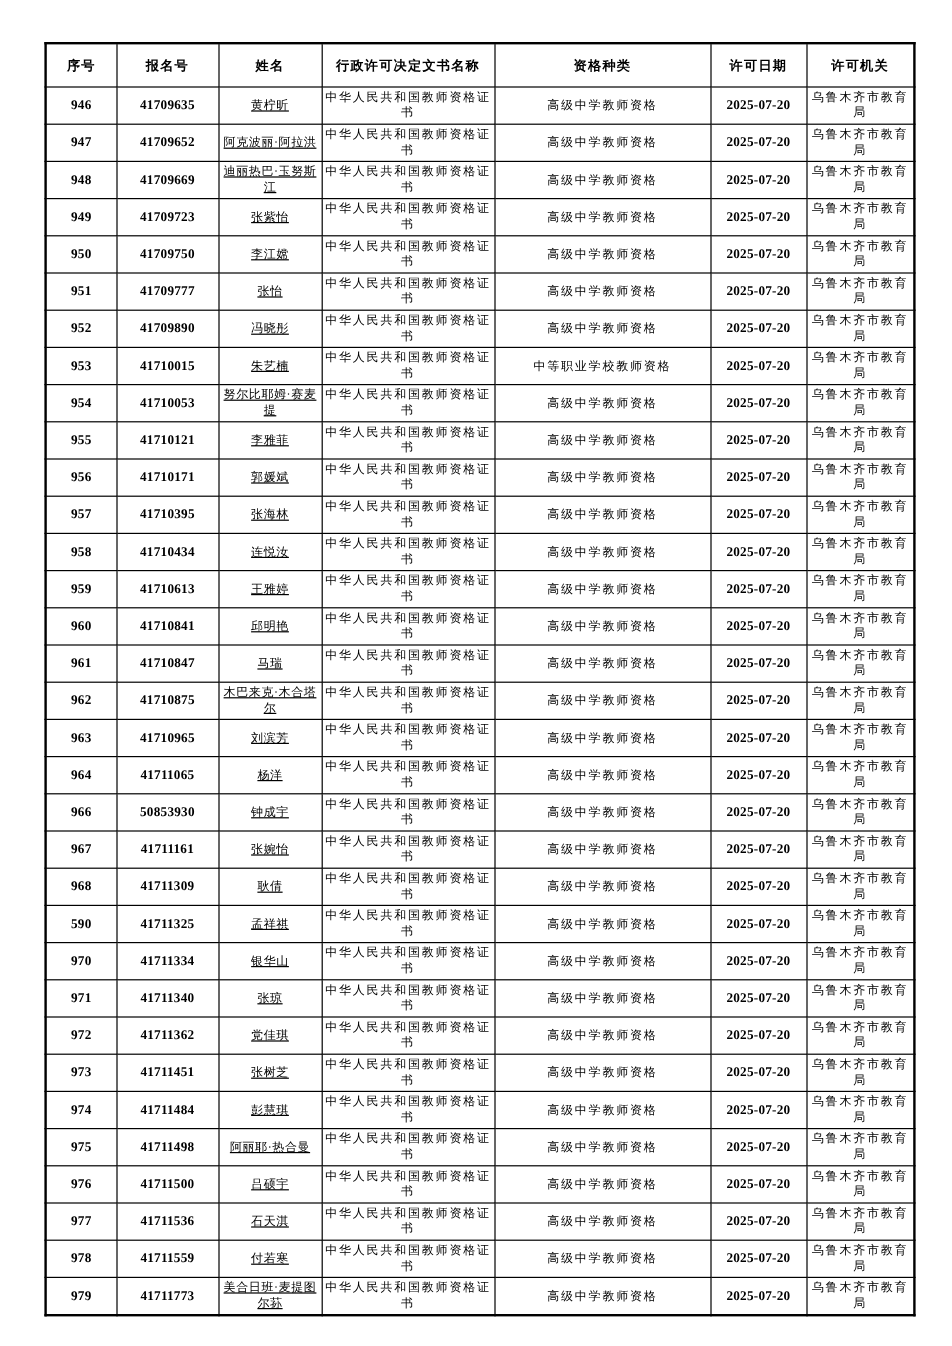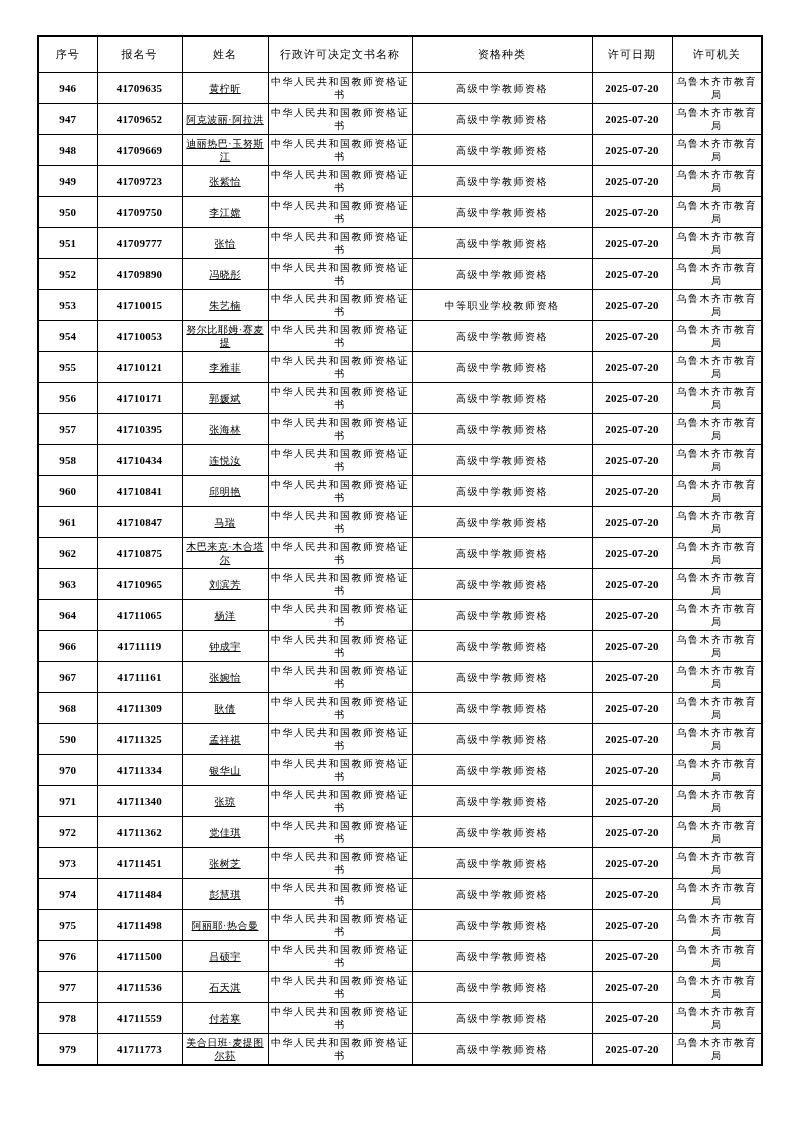--- a/index.html
+++ b/index.html
@@ -28,21 +28,21 @@
   th, td {
     border: 1.5px solid #000000;
     text-align: center;
     vertical-align: middle;
     padding: 2px 2px;
     overflow: hidden;
   }
   th {
     height: 31px;
     font-size: 11px;
-    font-weight: normal;
+    font-weight: bold;
     letter-spacing: 1px;
   }
   td {
     height: 25px;
     font-size: 10px;
     line-height: 13px;
   }
   td.num {
     font-size: 11px;
     font-weight: bold;
@@ -212,20 +212,29 @@
   <tr>
     <td class="num">958</td>
     <td class="num">41710434</td>
     <td class="name-cell">连悦汝</td>
     <td class="spaced">中华人民共和国教师资格证书</td>
     <td class="spaced">高级中学教师资格</td>
     <td class="num">2025-07-20</td>
     <td class="authority">乌鲁木齐市教育局</td>
   </tr>
 
+  <tr>
+    <td class="num">959</td>
+    <td class="num">41710613</td>
+    <td class="name-cell">王雅婷</td>
+    <td class="spaced">中华人民共和国教师资格证书</td>
+    <td class="spaced">高级中学教师资格</td>
+    <td class="num">2025-07-20</td>
+    <td class="authority">乌鲁木齐市教育局</td>
+  </tr>
 
   <tr>
     <td class="num">960</td>
     <td class="num">41710841</td>
     <td class="name-cell">邱明艳</td>
     <td class="spaced">中华人民共和国教师资格证书</td>
     <td class="spaced">高级中学教师资格</td>
     <td class="num">2025-07-20</td>
     <td class="authority">乌鲁木齐市教育局</td>
   </tr>
@@ -266,21 +275,21 @@
     <td class="name-cell">杨洋</td>
     <td class="spaced">中华人民共和国教师资格证书</td>
     <td class="spaced">高级中学教师资格</td>
     <td class="num">2025-07-20</td>
     <td class="authority">乌鲁木齐市教育局</td>
   </tr>
 
 
   <tr>
     <td class="num">966</td>
-    <td class="num">41711119</td>
+    <td class="num">50853930</td>
     <td class="name-cell">钟成宇</td>
     <td class="spaced">中华人民共和国教师资格证书</td>
     <td class="spaced">高级中学教师资格</td>
     <td class="num">2025-07-20</td>
     <td class="authority">乌鲁木齐市教育局</td>
   </tr>
 
   <tr>
     <td class="num">967</td>
     <td class="num">41711161</td>

